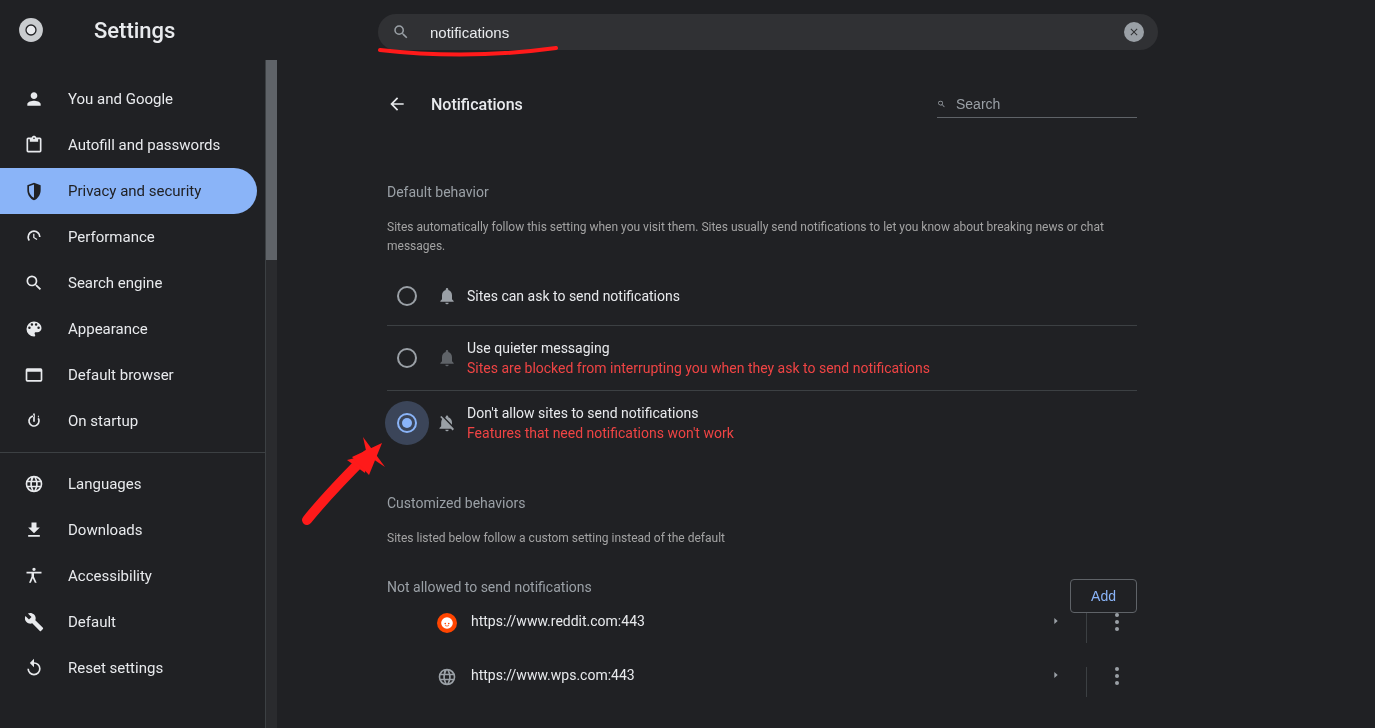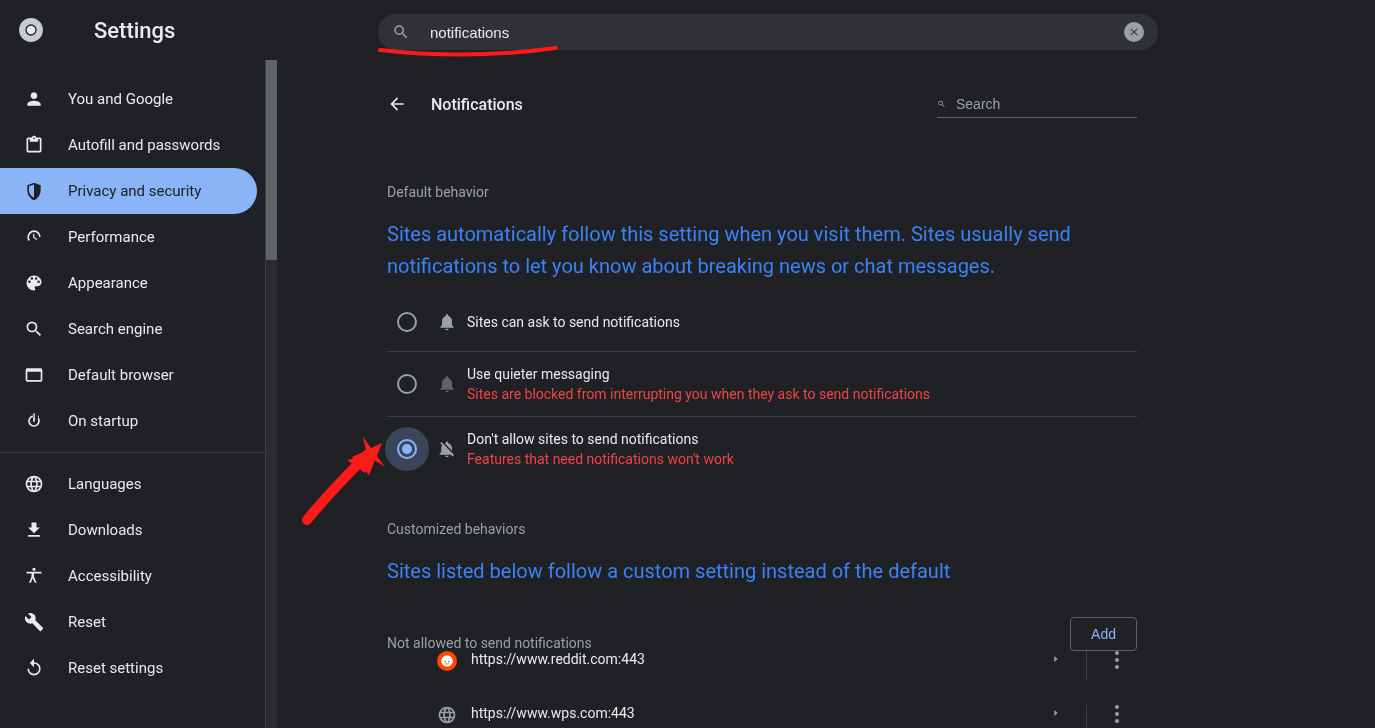--- a/index.html
+++ b/index.html
@@ -160,22 +160,22 @@
     background: transparent; border: none; outline: none;
     color: #e8eaed; font-size: 14px; flex: 1;
   }
   .page-search input::placeholder { color: #9aa0a6; }
   .section-label {
     color: #9aa0a6;
     font-size: 14px;
     margin-bottom: 18px;
   }
   .section-desc {
-    color: #3b82f6;
-    font-size: 20px;
+    color: #a3a3a3;
+    font-size: 12px;
     line-height: 1.6;
     margin-bottom: 10px;
   }
   .radio-row {
     display: flex;
     align-items: center;
     min-height: 60px;
     border-bottom: 1px solid #3c4043;
     padding: 14px 0;
   }
@@ -213,21 +213,21 @@
     width: 40px;
     display: flex; justify-content: center;
     flex: 0 0 auto;
   }
   .row-icon svg { width: 20px; height: 20px; fill: #9aa0a6; }
   .row-text .t1 { color: #e8eaed; font-size: 14px; }
   .row-text .t2 { color: #ef4444; font-size: 14px; margin-top: 4px; }
 
   .list-head {
     display: flex;
-    align-items: flex-end;
+    align-items: flex-start;
     justify-content: space-between;
     margin-top: 30px;
   }
   .list-title { color: #9aa0a6; font-size: 14px; }
   .add-btn {
     border: 1px solid #5f6368;
     color: #8ab4f8;
     padding: 8px 20px;
     border-radius: 4px;
     font-size: 14px;
@@ -313,32 +313,32 @@
       <span>Privacy and security</span>
     </div>
     <div class="nav-item">
       <svg class="nicon" viewBox="0 0 24 24">
           <path d="M12 4a8 8 0 00-8 8c0 1.85.63 3.55 1.69 4.9l1.43-1.43A6 6 0 1118 12h2a8 8 0 00-8-8zm-1 4v5l4.25 2.52.75-1.23-3.5-2.07V8H11z"></path>
         </svg>
       <span>Performance</span>
     </div>
     <div class="nav-item">
       <svg class="nicon" viewBox="0 0 24 24">
+          <path d="M15.5 14h-.79l-.28-.27A6.471 6.471 0 0016 9.5 6.5 6.5 0 109.5 16c1.61 0 3.09-.59 4.23-1.57l.27.28v.79l5 4.99L20.49 19l-4.99-5zm-6 0C7.01 14 5 11.99 5 9.5S7.01 5 9.5 5 14 7.01 14 9.5 11.99 14 9.5 14z"></path>
+        </svg>
+      <span>Search engine</span>
+    </div>
+    <div class="nav-item">
+      <svg class="nicon" viewBox="0 0 24 24">
           <path d="M12 3a9 9 0 000 18c.83 0 1.5-.67 1.5-1.5 0-.39-.15-.74-.39-1.01-.23-.26-.38-.61-.38-.99 0-.83.67-1.5 1.5-1.5H16a5 5 0 005-5c0-4.42-4.03-8-9-8zM6.5 12a1.5 1.5 0 110-3 1.5 1.5 0 010 3zm3-4a1.5 1.5 0 110-3 1.5 1.5 0 010 3zm5 0a1.5 1.5 0 110-3 1.5 1.5 0 010 3zm3 4a1.5 1.5 0 110-3 1.5 1.5 0 010 3z"></path>
         </svg>
       <span>Appearance</span>
     </div>
     <div class="nav-item">
       <svg class="nicon" viewBox="0 0 24 24">
-          <path d="M15.5 14h-.79l-.28-.27A6.471 6.471 0 0016 9.5 6.5 6.5 0 109.5 16c1.61 0 3.09-.59 4.23-1.57l.27.28v.79l5 4.99L20.49 19l-4.99-5zm-6 0C7.01 14 5 11.99 5 9.5S7.01 5 9.5 5 14 7.01 14 9.5 11.99 14 9.5 14z"></path>
-        </svg>
-      <span>Search engine</span>
-    </div>
-    <div class="nav-item">
-      <svg class="nicon" viewBox="0 0 24 24">
           <path d="M4 4h16a2 2 0 012 2v12a2 2 0 01-2 2H4a2 2 0 01-2-2V6a2 2 0 012-2zm0 4v10h16V8H4z"></path>
         </svg>
       <span>Default browser</span>
     </div>
     <div class="nav-item">
       <svg class="nicon" viewBox="0 0 24 24">
           <path d="M13 3h-2v10h2V3zm4.83 2.17l-1.42 1.42A7 7 0 1112 5v2a5 5 0 104.24 2.34l1.59-1.17z"></path>
         </svg>
       <span>On startup</span>
     </div>
@@ -358,21 +358,21 @@
     <div class="nav-item">
       <svg class="nicon" viewBox="0 0 24 24">
           <path d="M12 2a2 2 0 110 4 2 2 0 010-4zm9 5H3v2h6v4l-3 7h2.2l2.3-5.4L13 20h2.2L12 13V9h9V7z"></path>
         </svg>
       <span>Accessibility</span>
     </div>
     <div class="nav-item">
       <svg class="nicon" viewBox="0 0 24 24">
           <path d="M22.7 19l-9.1-9.1c.9-2.3.4-5-1.5-6.9-2-2-5-2.4-7.4-1.3L9 6 6 9 1.7 4.7C.6 7.1 1 10.1 3 12.1c1.9 1.9 4.6 2.4 6.9 1.5l9.1 9.1c.4.4 1 .4 1.4 0l2.3-2.3c.4-.4.4-1 0-1.4z"></path>
         </svg>
-      <span>Reset</span>
+      <span>Default</span>
     </div>
     <div class="nav-item">
       <svg class="nicon" viewBox="0 0 24 24">
           <path d="M12 5V1L7 6l5 5V7a6 6 0 11-6 6H4a8 8 0 108-8z"></path>
         </svg>
       <span>Reset settings</span>
     </div>
   </div>
 
   <div class="side-scroll">

